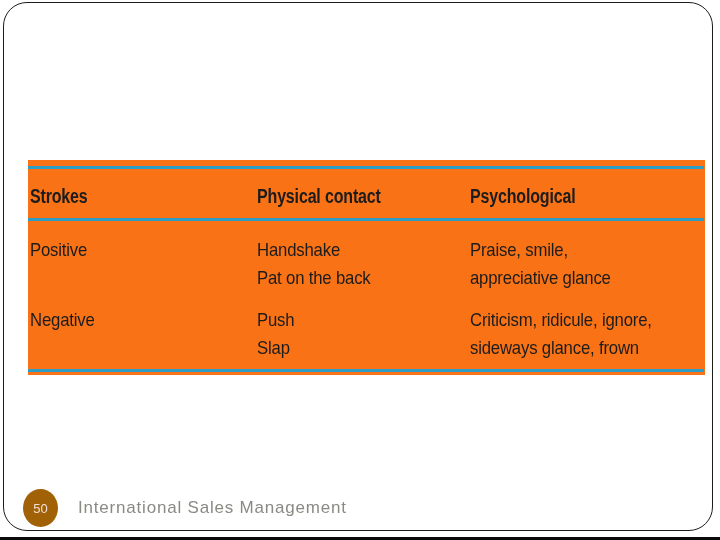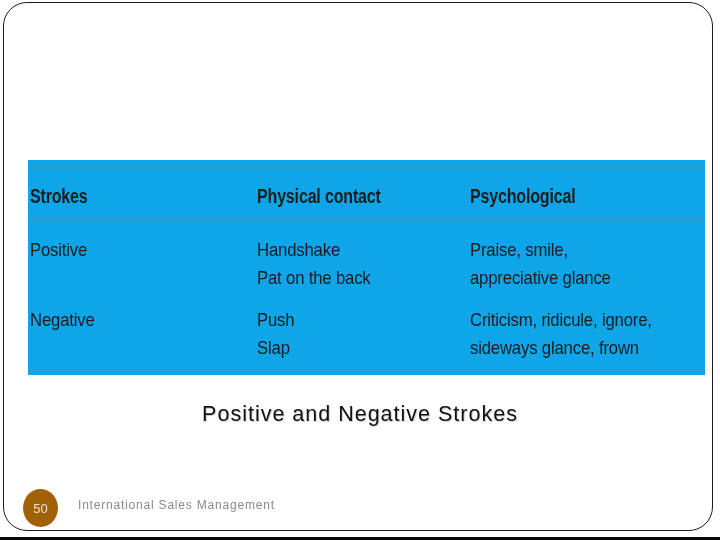--- a/index.html
+++ b/index.html
@@ -22,21 +22,21 @@
   .bottom-edge-bar {
     position: absolute;
     left: 0; right: 0; bottom: 0; height: 3px;
     background: #0a0a0a;
   }
 
   
   .table-wrap {
     position: absolute;
     left: 28px; top: 160px; width: 677px; height: 215px;
-    background: #0ea5e9;
+    background: #f97316;
   }
   .rule {
     position: absolute;
     left: 0; width: 676px;
     background: #2d9dc7;
   }
   .rule.top    { top: 6px;   height: 3px;   }
   .rule.mid    { top: 58px;  height: 2.5px; }
   .rule.bottom { top: 209px; height: 2.5px; }
 
@@ -83,21 +83,21 @@
     border-radius: 50%;
     background: #a16207;
     color: #f3ded2;
     font-size: 13px;
     display: flex; align-items: center; justify-content: center;
   }
   .footer-text {
     position: absolute;
     left: 78px; top: 498px;
     color: #8a8a84;
-    font-size: 12px;
+    font-size: 17px;
     letter-spacing: 0.8px;
     white-space: nowrap;
     text-align: right;
   }
 </style>
 </head>
 <body>
 
 <div class="page">
 
@@ -129,21 +129,20 @@
       <div>Slap</div>
     </div>
     <div class="tcell col-3 row-2">
       <div>Criticism, ridicule, ignore,</div>
       <div>sideways glance, frown</div>
     </div>
 
     <div class="rule bottom"></div>
   </div>
 
-  <div class="caption">Positive and Negative Strokes</div>
 
   <div class="page-badge">50</div>
 
   <div class="footer-text">International Sales Management</div>
 
   <div class="bottom-edge-bar"></div>
 
 </div>
 
 </body></html>

